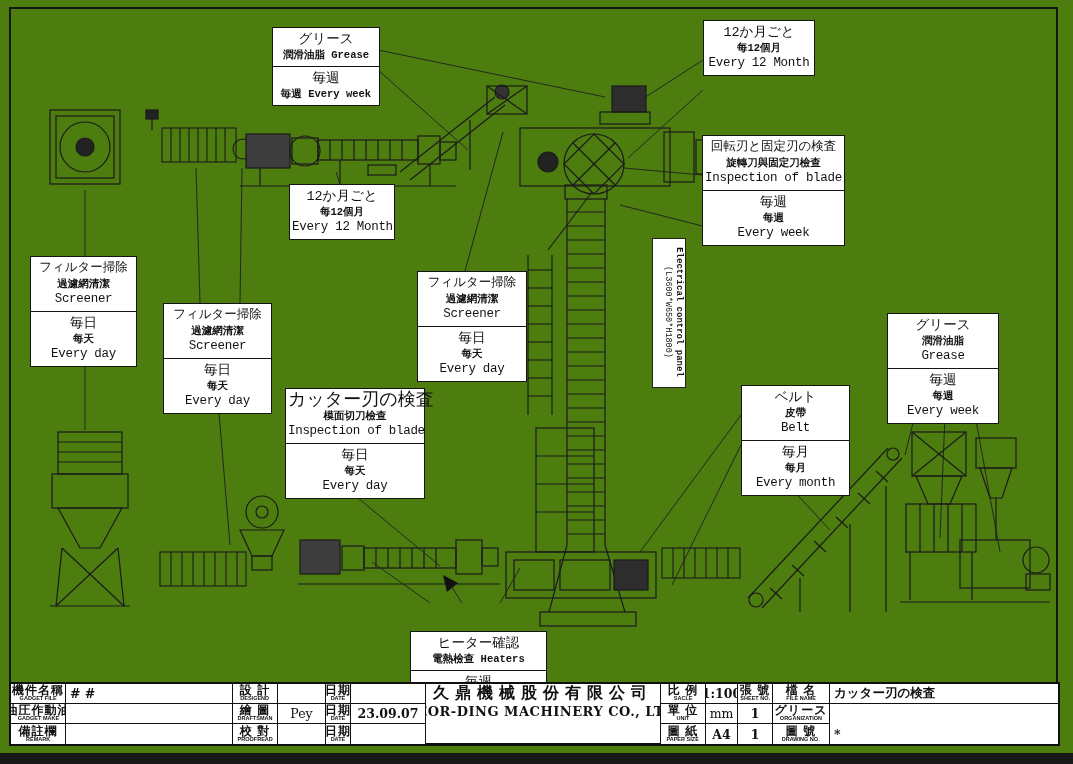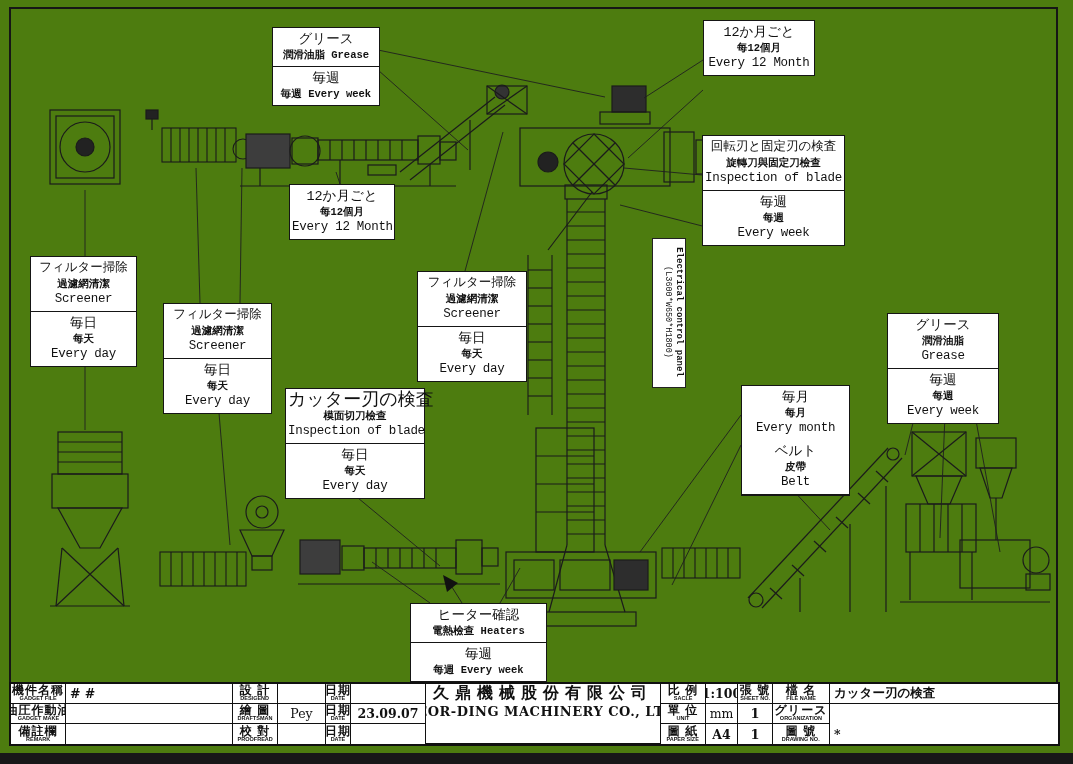--- a/index.html
+++ b/index.html
@@ -380,46 +380,46 @@
       <div class="en">Inspection of blade</div>
       </div>
     <div class="sec">
         <div class="jp">毎日</div>
       <div class="cn">每天</div>
       <div class="en">Every day</div>
       </div>
   </div>
 
   <div class="ann" style="left:741px;top:385px;width:107px">
+    <div class="sec top">
+        <div class="jp">ベルト</div>
+      <div class="cn">皮帶</div>
+      <div class="en">Belt</div>
+      </div>
     <div class="sec">
         <div class="jp">毎月</div>
       <div class="cn">每月</div>
       <div class="en">Every month</div>
       </div>
-    <div class="sec top">
-        <div class="jp">ベルト</div>
-      <div class="cn">皮帶</div>
-      <div class="en">Belt</div>
-      </div>
   </div>
 
   <div class="ann" style="left:887px;top:313px;width:110px">
     <div class="sec top">
         <div class="jp">グリース</div>
       <div class="cn">潤滑油脂</div>
       <div class="en">Grease</div>
       </div>
     <div class="sec">
         <div class="jp">毎週</div>
       <div class="cn">每週</div>
       <div class="en">Every week</div>
       </div>
   </div>
 
-  <div class="ann" style="left:410px;top:603px;width:135px">
+  <div class="ann" style="left:410px;top:631px;width:135px">
     <div class="sec top">
         <div class="jp">ヒーター確認</div>
       <div class="cn">電熱檢查 Heaters</div>
       </div>
     <div class="sec">
         <div class="jp">毎週</div>
       <div class="cn">每週 Every week</div>
       </div>
   </div>
 

